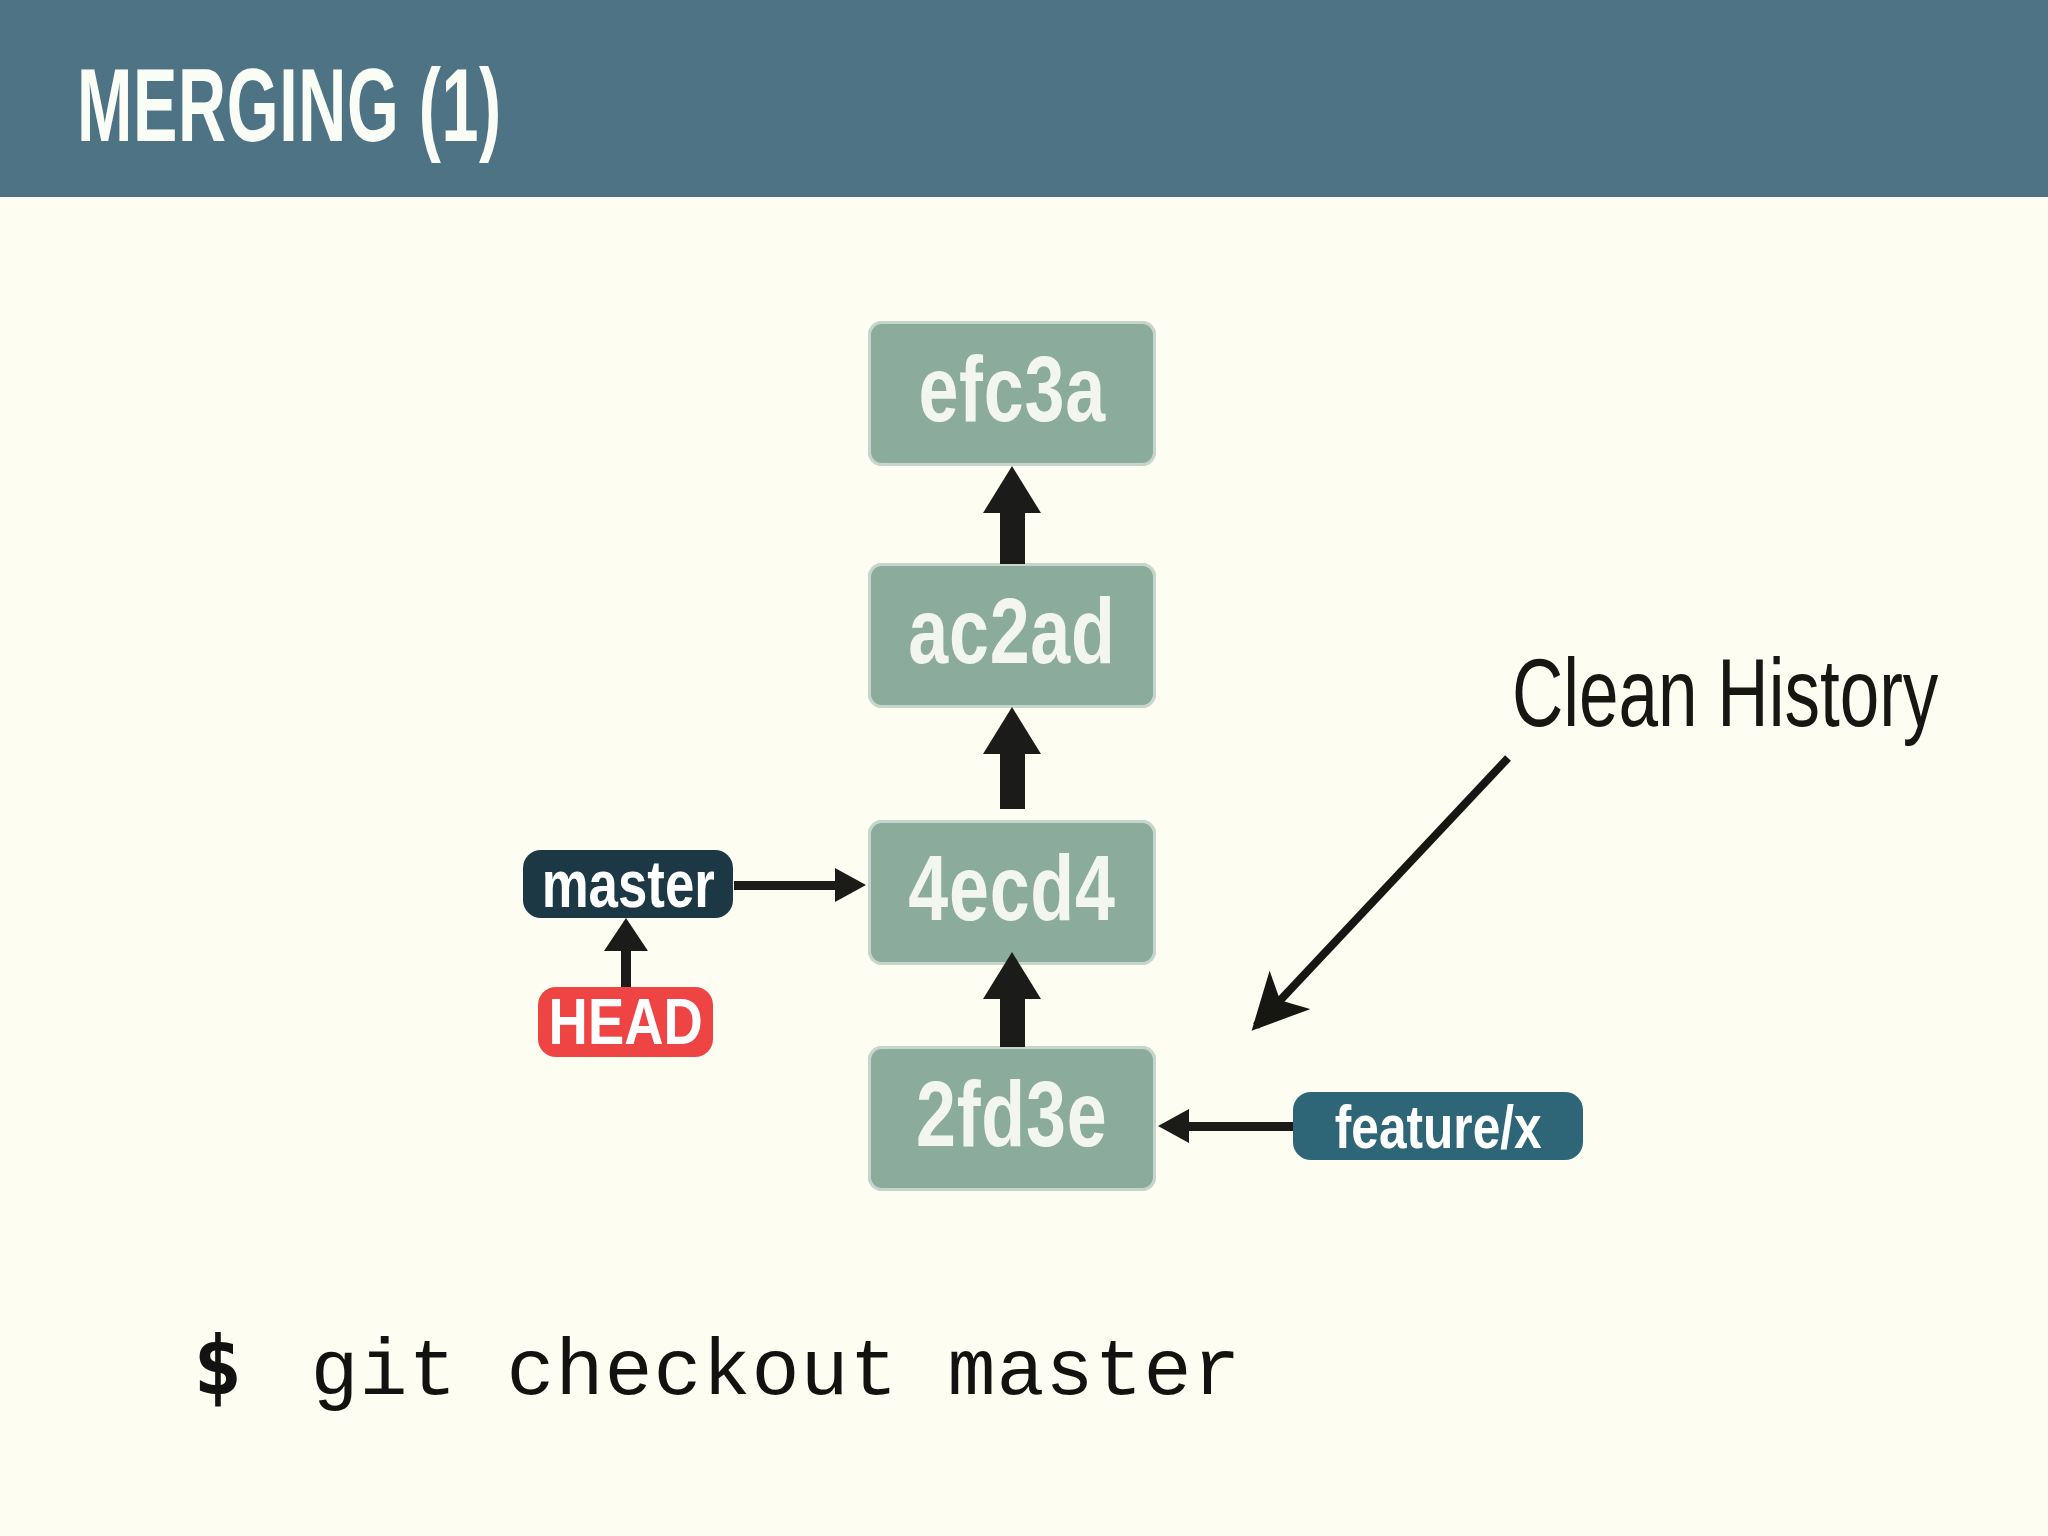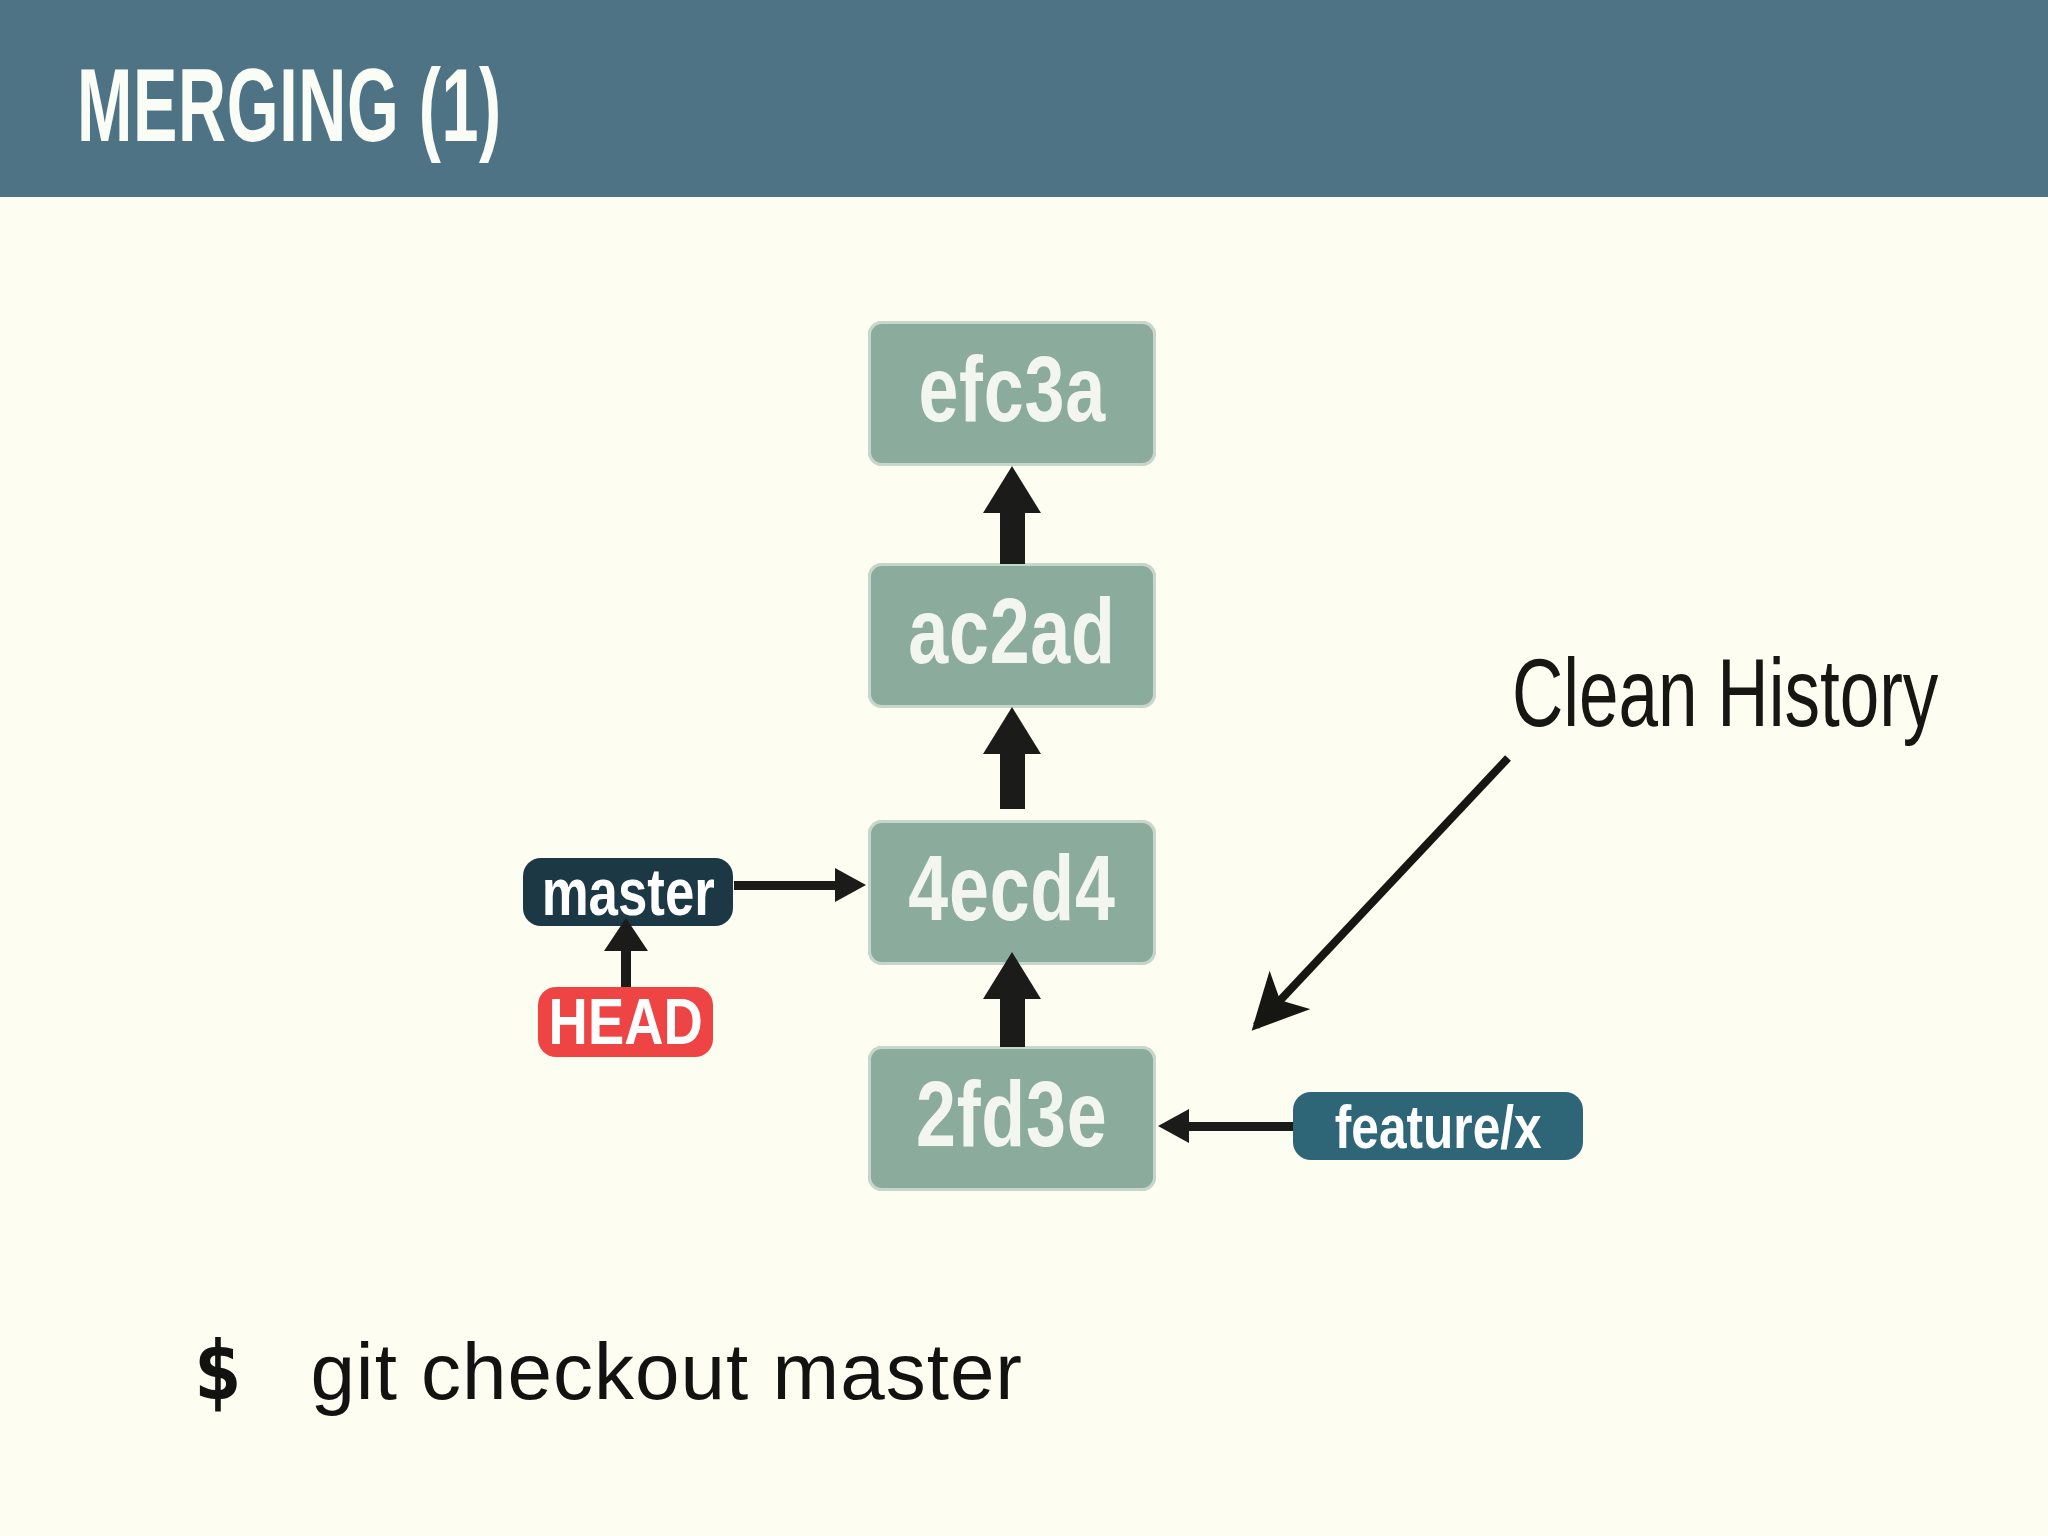--- a/index.html
+++ b/index.html
@@ -127,21 +127,21 @@
     position: absolute;
     display: flex; align-items: center; justify-content: center;
     color: #ffffff;
     border-radius: 18px;
   }
   .chip-label {
     font-weight: bold;
     white-space: nowrap;
     transform: scaleX(0.8);
   }
-  #ref-master  { left: 523px;  top: 850px;  width: 210px; height: 68px; background: #1c3845; margin-top: 8px; }
+  #ref-master  { left: 523px;  top: 850px;  width: 210px; height: 68px; background: #1c3845; }
   #ref-master .chip-label { font-size: 66px; }
   #ref-head    { left: 538px;  top: 987px;  width: 175px; height: 70px; background: #ef4444; }
   #ref-head .chip-label { font-size: 64px; transform: scaleX(0.85); }
   #ref-feature { left: 1293px; top: 1092px; width: 290px; height: 68px; background: #2e6677; }
   #ref-feature .chip-label { font-size: 62px; }
 
   
   .annotation-label {
     position: absolute;
     left: 1512px; top: 638px;
@@ -166,21 +166,21 @@
     align-items: baseline;
     color: #121210;
   }
   .shell-prompt {
     font-family: "DejaVu Sans Mono", monospace;
     font-size: 82px;
     font-weight: bold;
     margin-right: 68px;
   }
   .shell-command {
-    font-family: Liberation Sans, sans-serif;
+    font-family: Liberation Mono, monospace;
     font-size: 80px;
     letter-spacing: 1px;
     white-space: nowrap;
     margin-top: 8px;
   }
 </style>
 </head>
 <body>
 
 <div id="slide">

